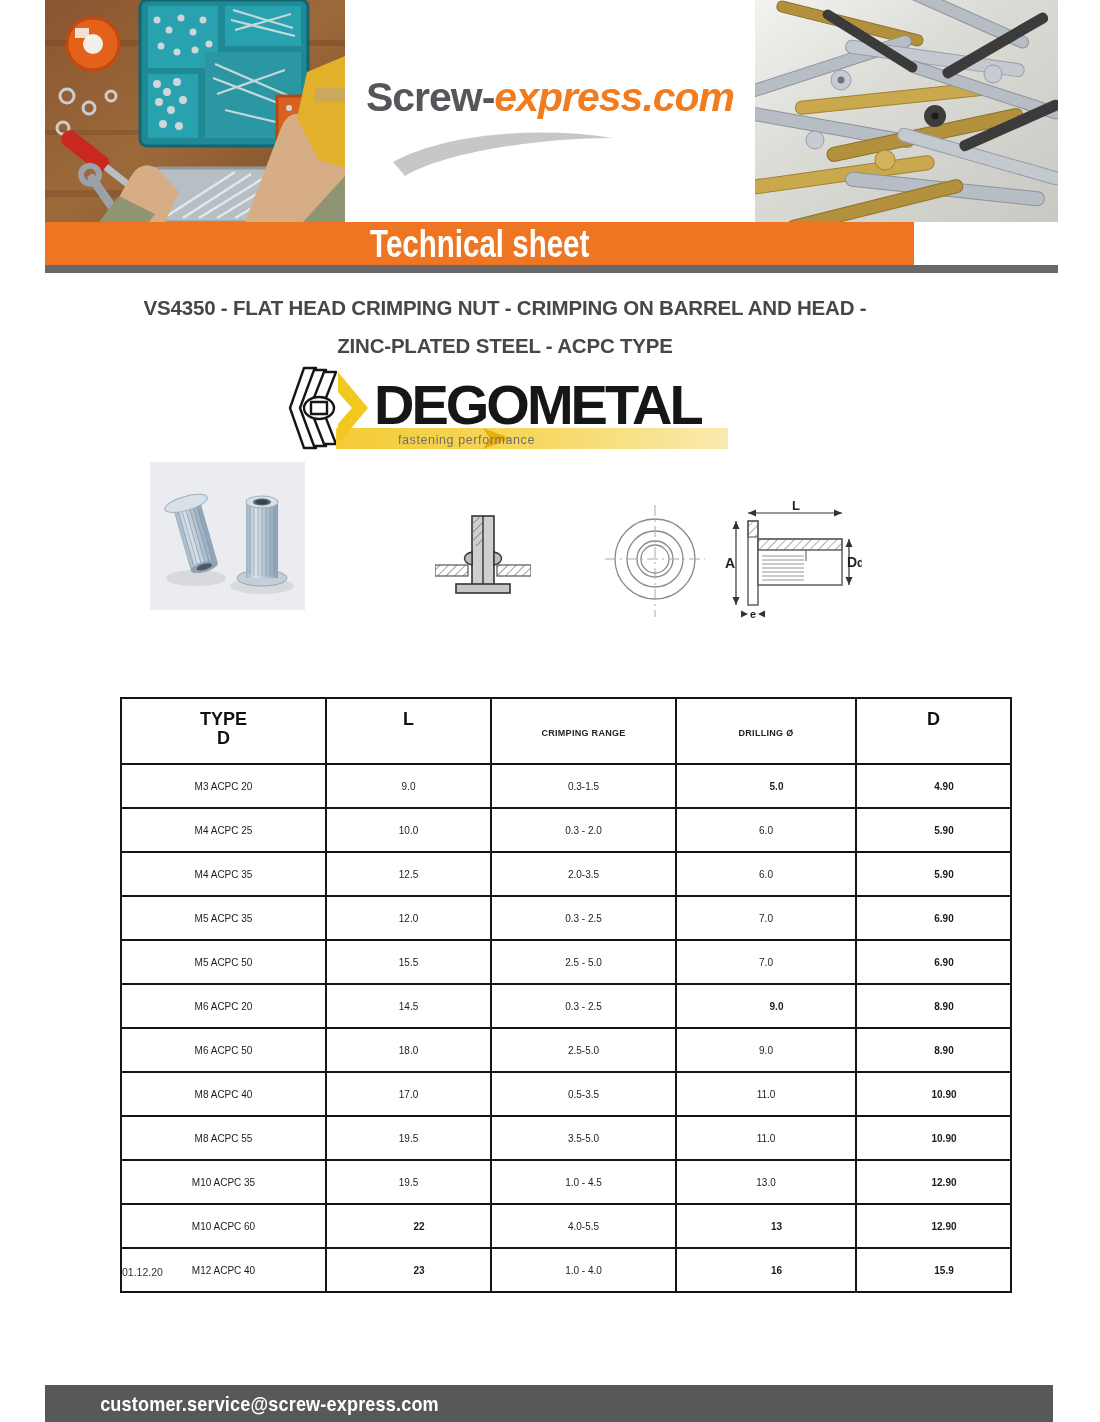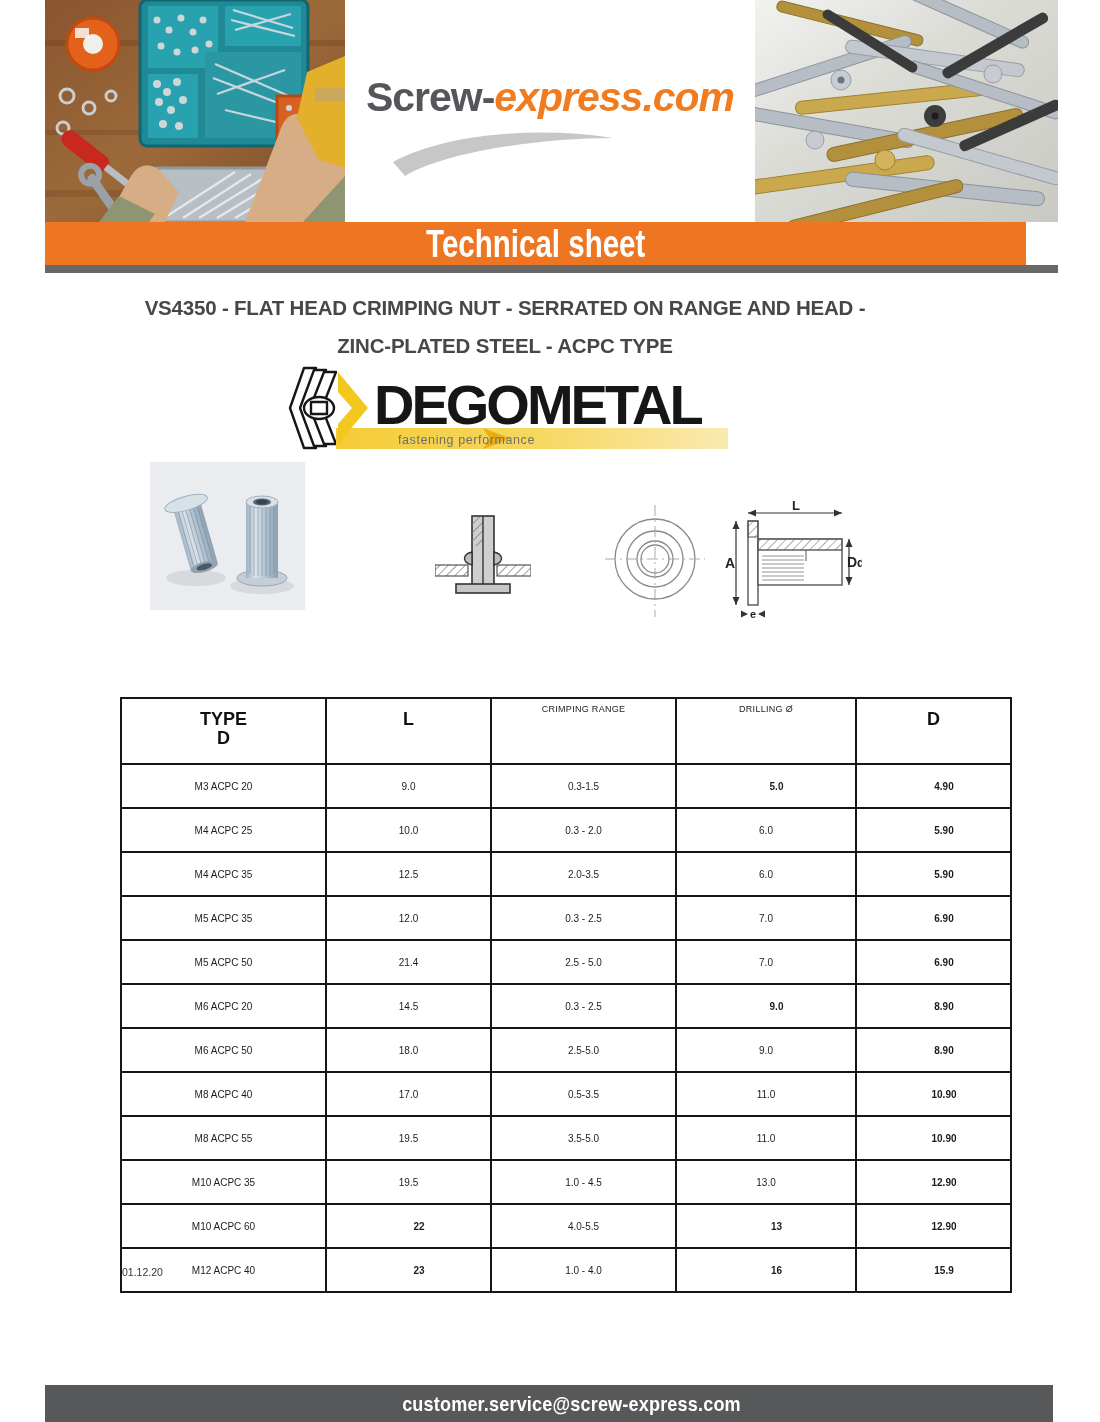--- a/index.html
+++ b/index.html
@@ -11,21 +11,21 @@
   .photo{height:222px;overflow:hidden;flex:none;}
   .photo svg{display:block;}
   .logo-zone{flex:1;position:relative;background:#fff;}
   .logo-text{position:absolute;top:74px;left:50%;transform:translateX(-50%);
              white-space:nowrap;font-size:41px;font-weight:bold;letter-spacing:-1px;}
   .logo-gray{color:#55565a;}
   .logo-orange{color:#f07c1f;font-style:italic;}
   .swoosh{position:absolute;top:122px;left:30px;}
 
   
-  .banner{position:absolute;left:45px;top:222px;width:981px;height:43px;background:#ee7622;
+  .banner{position:absolute;left:45px;top:222px;width:869px;height:43px;background:#ee7622;
           display:flex;align-items:center;justify-content:center;}
   .banner-label{color:#fff;font-size:36px;font-weight:bold;display:inline-block;
                 transform:scale(.82,1.08);letter-spacing:0;}
   .banner-shadow{position:absolute;left:45px;top:265px;width:1013px;height:8px;background:#686868;}
 
   
   .doc-title{position:absolute;left:45px;top:289px;width:920px;text-align:center;
              color:#474747;font-weight:bold;font-size:20.5px;line-height:38px;letter-spacing:-.2px;}
 
   
@@ -38,32 +38,32 @@
   .fig-front{left:603px;top:501px;}
   .fig-side{left:722px;top:501px;}
 
   
   table.spec{position:absolute;left:120px;top:697px;width:890px;border-collapse:collapse;
              table-layout:fixed;}
   table.spec th,table.spec td{border:2px solid #161616;text-align:center;vertical-align:middle;
              font-family:"Liberation Sans",sans-serif;}
   table.spec thead th{height:62px;vertical-align:top;background:#fff;}
   .th-main{font-size:18px;font-weight:bold;margin-top:10px;line-height:19px;color:#111;}
-  .th-small{font-size:9px;font-weight:normal;margin-top:4px;color:#222;letter-spacing:.3px;}
+  .th-small{font-size:9px;font-weight:bold;margin-top:28px;color:#222;letter-spacing:.3px;}
   table.spec tbody td{height:40px;font-size:10px;color:#1c1c1c;background:#fff;}
   td.cell-type{font-size:14.5px;}
   td.b{font-weight:bold;padding-left:22px;}
   td.big{font-size:16.5px;}
   tr.light-top td{border-top-color:#a8a8a8;}
 
   .rev{position:absolute;left:122px;top:1266px;font-size:10.5px;color:#333;}
 
   
   .footer{position:absolute;left:45px;top:1385px;width:1008px;height:37px;background:#57585a;
-          display:flex;align-items:center;justify-content:center;box-sizing:border-box;
+          display:flex;align-items:center;justify-content:flex-start;box-sizing:border-box;
           padding-right:10px;}
   .footer-email{color:#fff;font-size:21px;font-weight:bold;display:inline-block;
                 transform:scaleX(.86);transform-origin:right center;letter-spacing:.2px;}
 </style>
 </head>
 <body>
 
 <div class="page">
 
   <div class="header">
@@ -214,21 +214,21 @@
       </svg>
     </div>
   </div>
 
   <div class="banner">
     <span class="banner-label">Technical sheet</span>
   </div>
   <div class="banner-shadow"></div>
 
   <div class="doc-title">
-    <div>VS4350 - FLAT HEAD CRIMPING NUT - SERRATED ON RANGE AND HEAD -</div>
+    <div>VS4350 - FLAT HEAD CRIMPING NUT - CRIMPING ON BARREL AND HEAD -</div>
     <div>ZINC-PLATED STEEL - ACPC TYPE</div>
   </div>
 
   <svg class="brand" width="460" height="90" viewBox="0 0 460 90">
 
     <g stroke="#161616" stroke-width="2.4" fill="#fff" stroke-linejoin="round">
       <path d="M26,4 L38,4 L24,44 L38,84 L26,84 L12,44 Z"></path>
       <path d="M36,6 L48,6 L34,44 L48,82 L36,82 L22,44 Z"></path>
       <path d="M46,8 L58,8 L44,44 L58,80 L46,80 L32,44 Z"></path>
       <ellipse cx="41" cy="44" rx="15" ry="11"></ellipse>
@@ -441,21 +441,21 @@
         </tr>
         <tr class="light-top">
           <td class="cell-type">M5 ACPC 35</td>
           <td>12.0</td>
           <td>0.3 - 2.5</td>
           <td>7.0</td>
           <td class="b big">6.90</td>
         </tr>
         <tr>
           <td class="cell-type">M5 ACPC 50</td>
-          <td>21.4</td>
+          <td>15.5</td>
           <td>2.5 - 5.0</td>
           <td>7.0</td>
           <td class="b big">6.90</td>
         </tr>
         <tr>
           <td class="cell-type">M6 ACPC 20</td>
           <td>14.5</td>
           <td>0.3 - 2.5</td>
           <td class="b big">9.0</td>
           <td class="b big">8.90</td>

